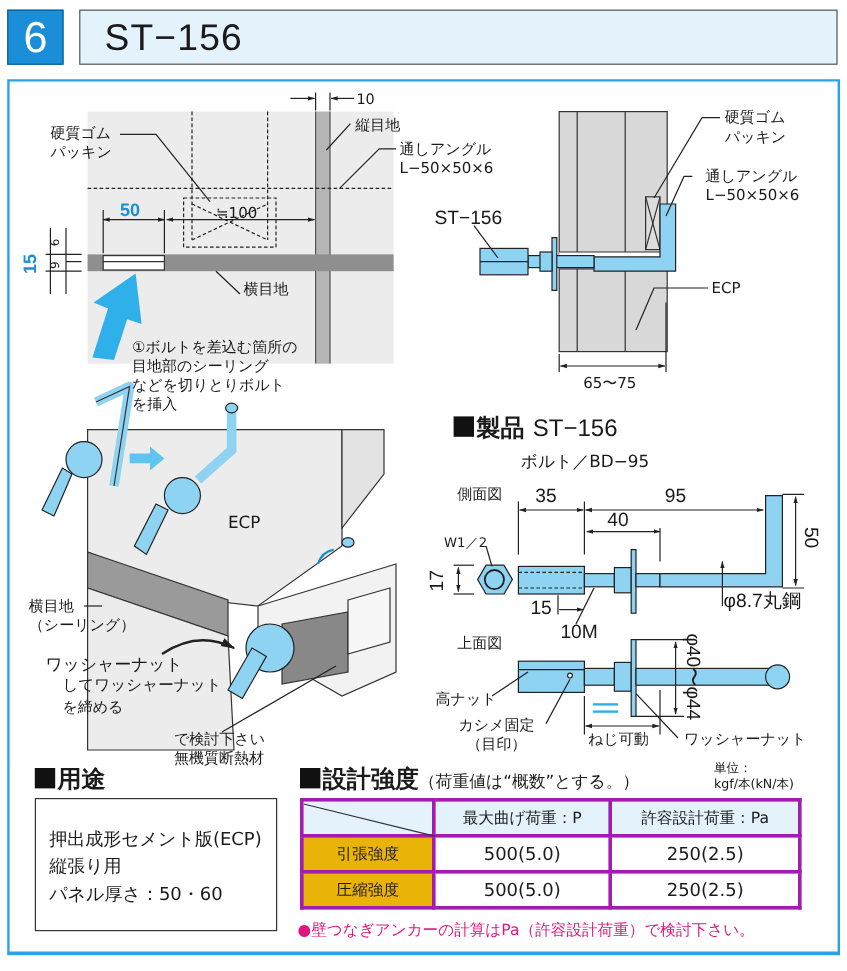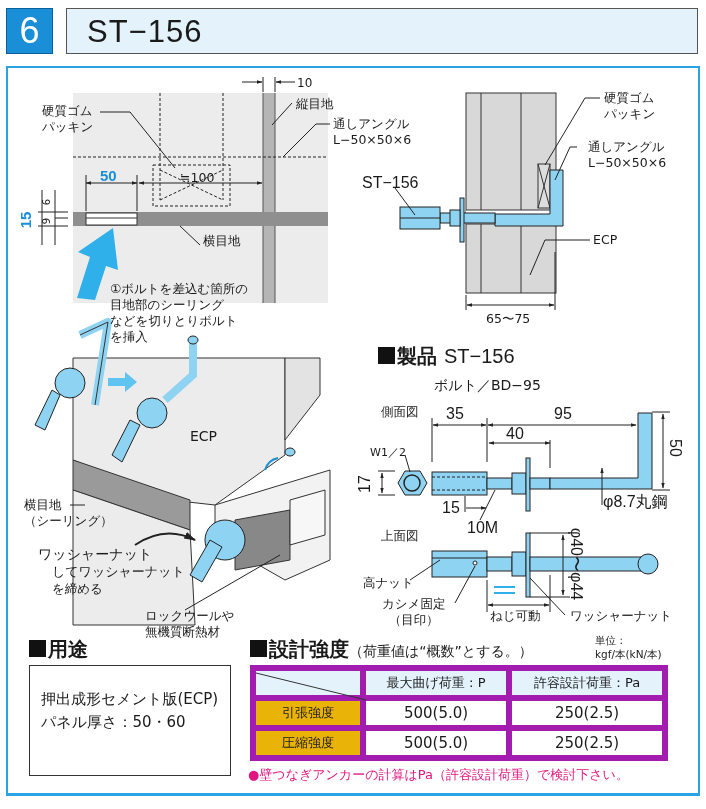--- a/index.html
+++ b/index.html
@@ -12,21 +12,21 @@
   svg.draw { position: absolute; left: 0; top: 0; }
   .lbl { position: absolute; font-size: 12.5px; line-height: 16px; white-space: nowrap; }
   .lbl.blue { color: #1a8fd8; font-family: "Liberation Sans", sans-serif; font-weight: bold; font-size: 15px; }
   .lbl.big { font-family: "Liberation Sans", sans-serif; font-size: 16px; }
   .sec-title { position: absolute; font-size: 20px; font-weight: bold; white-space: nowrap; }
   .sec-title .sq { display: inline-block; width: 17px; height: 17px; background: #111; margin-right: 2px; vertical-align: -1px; }
   .sec-title .note { font-size: 14px; font-weight: normal; }
   .usage-box { position: absolute; left: 29px; top: 665px; width: 202px; height: 111px; border: 1.5px solid #333; padding: 22px 0 0 11px; font-size: 15px; line-height: 23px; }
   .unit { position: absolute; left: 595px; top: 633px; font-size: 10.5px; line-height: 14px; text-align: left; }
   table.str { position: absolute; left: 250px; top: 665px; width: 418px; border-collapse: collapse; font-size: 13px; }
-  table.str td { border: 6px solid #a21caf; height: 30px; text-align: center; }
+  table.str td { border: 3px solid #a21caf; height: 30px; text-align: center; }
   table.str tr.head td { background: #e3f2fb; }
   table.str td.rowh { background: #eab308; width: 110px; }
   .warn { position: absolute; left: 248px; top: 766px; font-size: 13px; color: #e0157f; white-space: nowrap; }
 </style>
 </head>
 <body>
 
 <div class="num-box">6</div>
 <div class="title-box">
   <span class="title-main">ST−156</span>
@@ -217,21 +217,21 @@
 <div class="lbl" style="left:110px;top:281px;white-space:pre;">①ボルトを差込む箇所の
 目地部のシーリング
 などを切りとりボルト
 を挿入</div>
 <div class="lbl" style="left:190px;top:428px;font-size:14px;">ECP</div>
 <div class="lbl" style="left:24px;top:497px;white-space:pre;">横目地
 （シーリング）</div>
 <div class="lbl" style="left:38px;top:546px;font-size:14px;">ワッシャーナット</div>
 <div class="lbl" style="left:52px;top:564px;font-size:13px;">してワッシャーナット</div>
 <div class="lbl" style="left:52px;top:581px;">を締める</div>
-<div class="lbl" style="left:145px;top:608px;white-space:pre;">ロックウールや
+<div class="lbl" style="left:145px;top:608px;white-space:pre;">で検討下さい
 無機質断熱材</div>
 
 <div class="sec-title" style="left:378px;top:343px;"><span class="sq"></span><span>製品</span> <span style="font-family:'Liberation Sans',sans-serif;font-weight:normal;">ST−156</span></div>
 <div class="lbl" style="left:434px;top:377px;font-size:14px;">ボルト／BD−95</div>
 <div class="lbl" style="left:381px;top:404px;">側面図</div>
 <div class="lbl big" style="left:446px;top:406px;">35</div>
 <div class="lbl big" style="left:554px;top:406px;">95</div>
 <div class="lbl big" style="left:506px;top:426px;">40</div>
 <div class="lbl big" style="left:666px;top:440px;transform:rotate(90deg);">50</div>
 <div class="lbl big" style="left:356px;top:476px;transform:rotate(-90deg);">17</div>
@@ -243,20 +243,21 @@
 <div class="lbl big" style="left:540px;top:556px;transform:rotate(90deg);">φ40〜φ44</div>
 <div class="lbl" style="left:363px;top:575px;">高ナット</div>
 <div class="lbl" style="left:382px;top:596px;white-space:pre;text-align:center;">カシメ固定
 （目印）</div>
 <div class="lbl" style="left:490px;top:608px;">ねじ可動</div>
 <div class="lbl" style="left:570px;top:608px;">ワッシャーナット</div>
 
 <div class="sec-title" style="left:29px;top:636px;"><span class="sq"></span><span>用途</span></div>
 <div class="usage-box">
   <div>押出成形セメント版(ECP)</div>
+  <div>縦張り用</div>
   <div>パネル厚さ：50・60</div>
 </div>
 
 <div class="sec-title" style="left:250px;top:636px;"><span class="sq"></span><span>設計強度</span><span class="note">（荷重値は“概数”とする。）</span></div>
 <div class="unit" style="white-space:pre;">単位：
 kgf/本(kN/本)</div>
 
 <table class="str">
   <tbody>
       <tr class="head">

